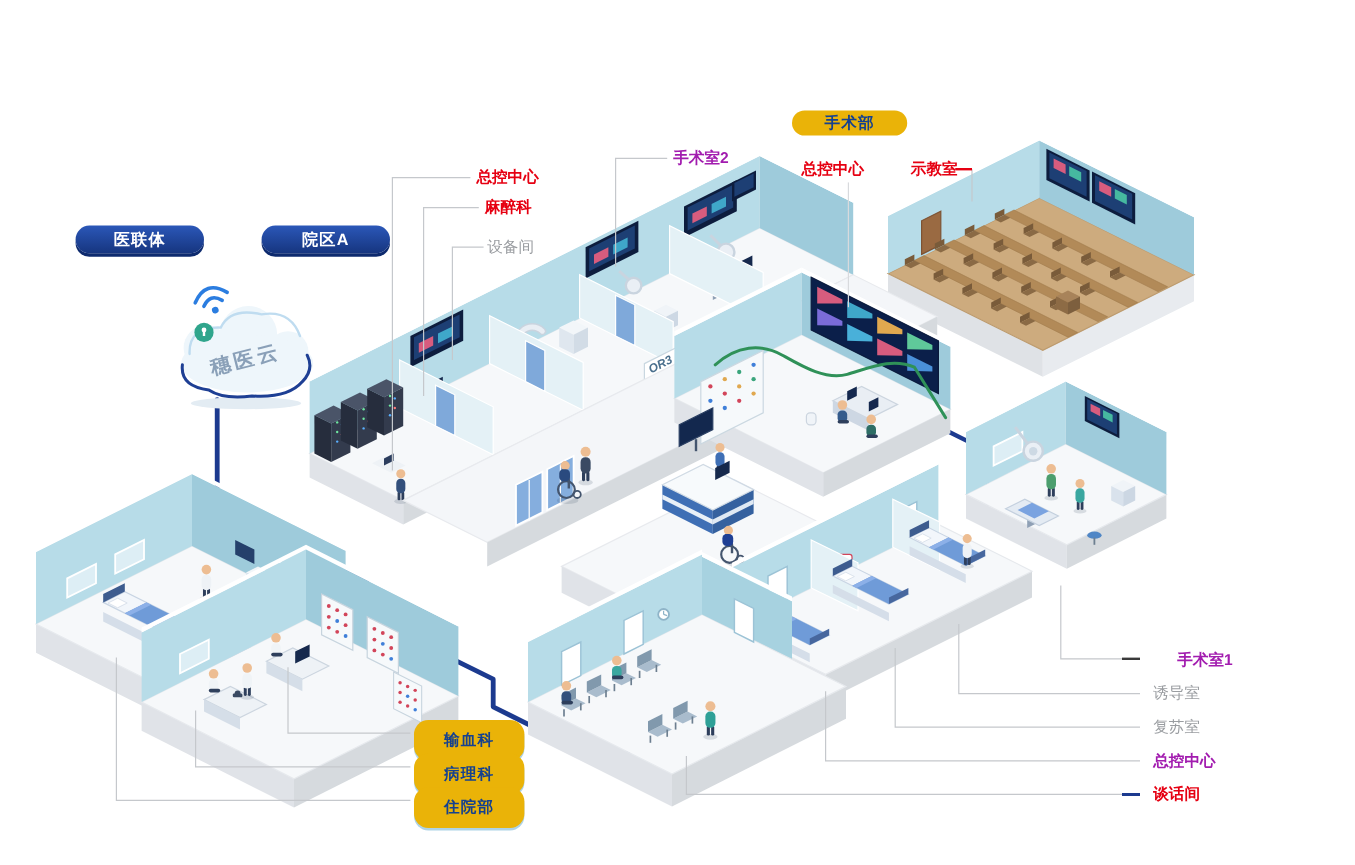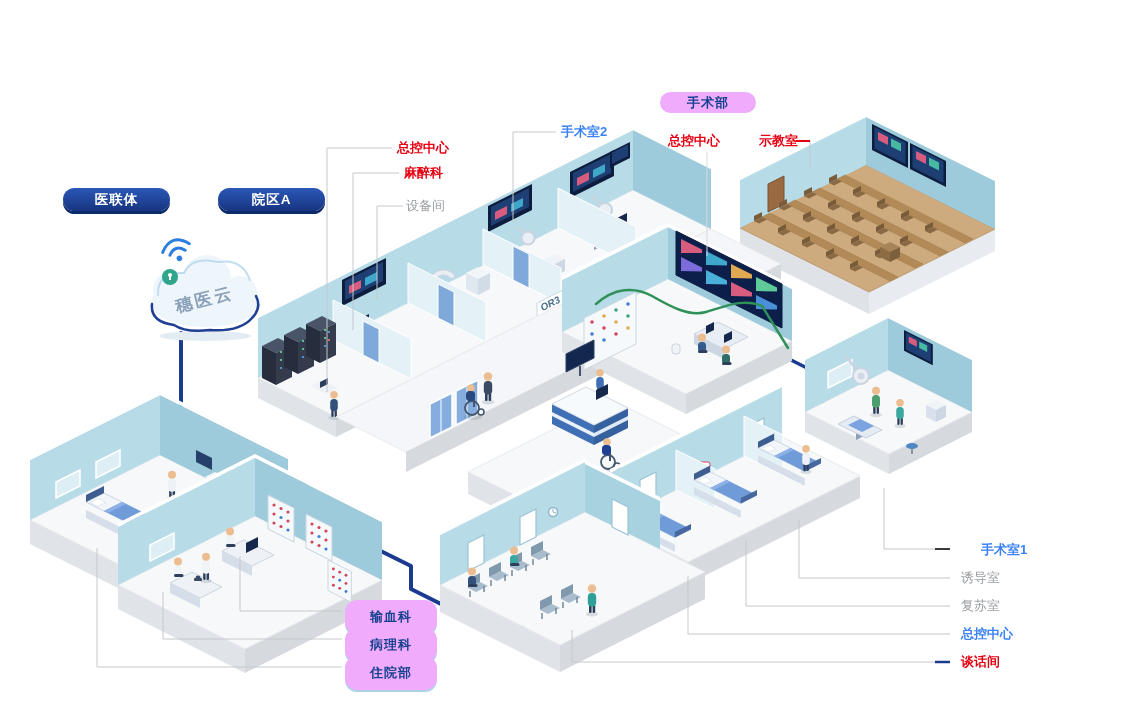--- a/index.html
+++ b/index.html
@@ -1,27 +1,27 @@
 <!DOCTYPE html>
 <html><head>
 <meta charset="utf-8">
 <style>
   html,body{margin:0;padding:0;background:#fff;}
   .stage{position:relative;width:1129px;height:721px;background:#ffffff;overflow:hidden;
          font-family:"Liberation Sans","DejaVu Sans",sans-serif;}
   svg.scene{position:absolute;left:0;top:0;}
   .lbl{position:absolute;font-size:13px;line-height:1;white-space:nowrap;}
   .lbl.red{color:#e60012;font-weight:700;}
-  .lbl.dark{color:#3b82f6;font-weight:700;}
+  .lbl.dark{color:#a21caf;font-weight:700;}
   .lbl.gray{color:#9a9da1;font-weight:400;}
   .pill{position:absolute;display:flex;align-items:center;justify-content:center;
         border-radius:12px;font-weight:700;box-sizing:border-box;}
   .pill.navy{width:107px;height:23px;color:#ffffff;font-size:13.5px;letter-spacing:1px;
         background:linear-gradient(180deg,#2b57b8,#16357f);box-shadow:0 3px 0 #0d2a6e;}
-  .pill.light{background:#f0abfc;color:#15418f;font-size:13px;letter-spacing:1px;}
+  .pill.light{background:#eab308;color:#15418f;font-size:13px;letter-spacing:1px;}
   .pill.dept{left:660px;top:92px;width:96px;height:21px;}
   .pill.small{width:92px;height:34px;box-shadow:0 2px 0 #aed3e6;}
 </style>
 </head>
 <body>
 
 <div class="stage">
 
 <svg class="scene" width="1129" height="721" viewBox="0 0 1129 721">
   <defs>

